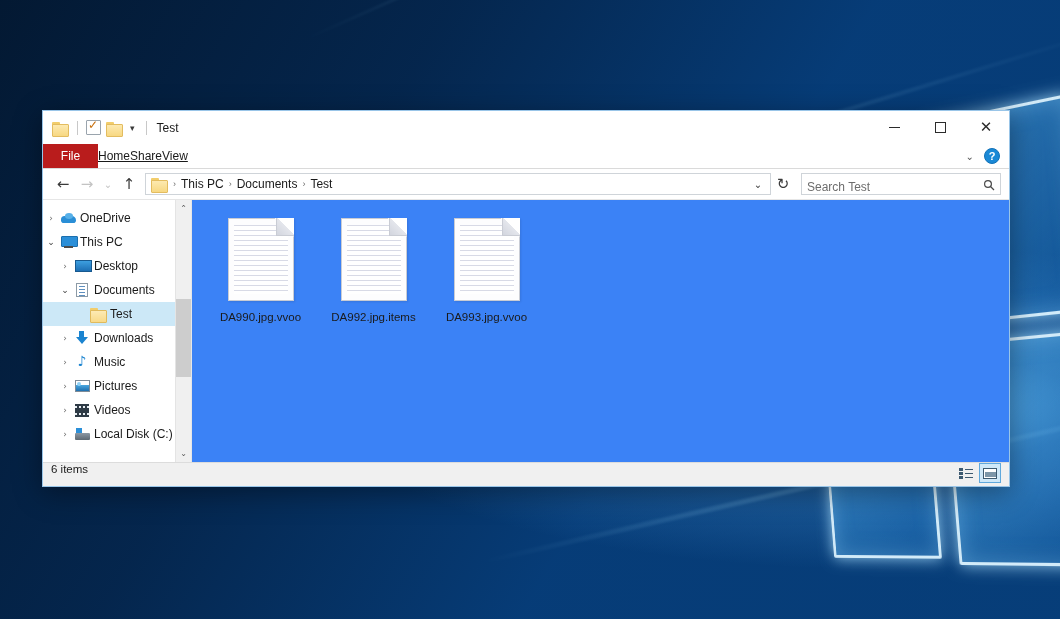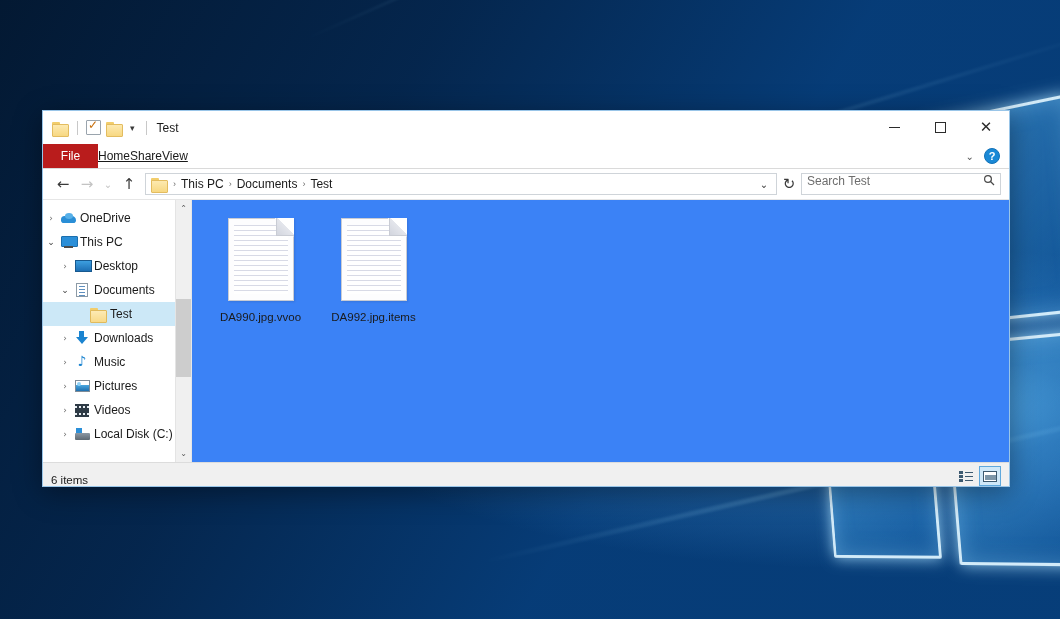--- a/index.html
+++ b/index.html
@@ -151,21 +151,21 @@
     flex: 1; height: 22px; border: 1px solid #cfd4d9; background: #fff;
     display: flex; align-items: center; padding: 0 3px 0 5px; margin-left: 4px;
   }
   .crumb { font-size: 12px; color: #1a1a1a; padding: 0 3px; }
   .crumb-sep { font-size: 9px; color: #6a6a6a; padding: 0 2px; }
   .addr-ico { margin-right: 3px; }
   .addr-right { margin-left: auto; display: flex; align-items: center; }
   .addr-right .navbtn { height: 20px; }
   .searchbox {
     width: 200px; height: 22px; border: 1px solid #cfd4d9; background: #fff;
-    display: flex; align-items: flex-start; padding: 0 5px; 
+    display: flex; align-items: flex-end; padding: 0 5px; margin-left: 6px;
   }
   .search-ph { font-size: 12px; color: #6d6d6d; }
   .search-ico { margin-left: auto; font-size: 12px; color: #4a4a4a; }
 
   
   .body { flex: 1; display: flex; min-height: 0; border-top: 1px solid #e6e6e6; }
 
   
   .sidebar {
     width: 148px; background: #fff; position: relative;
@@ -324,21 +324,21 @@
   }
   .file-name {
     margin-top: 7px; font-size: 11.5px; color: #1a1a1a;
     text-align: center; line-height: 14px; max-width: 110px;
     word-break: break-all;
   }
 
   
   .statusbar {
     height: 24px; background: #f0f0f0; border-top: 1px solid #dcdcdc;
-    display: flex; align-items: flex-end; padding: 0 8px; flex: 0 0 auto;
+    display: flex; align-items: flex-start; padding: 0 8px; flex: 0 0 auto;
     font-size: 11.5px; color: #1a1a1a;
   }
   .status-right { margin-left: auto; display: flex; align-items: center; gap: 2px; }
   .viewbtn {
     width: 22px; height: 20px; display: flex; align-items: center; justify-content: center;
     border: 1px solid transparent;
   }
   .viewbtn.active { border: 1px solid #5fa8dc; background: #cfe8f8; }
 
   .vb-details { width: 14px; height: 11px; position: relative; }
@@ -537,20 +537,30 @@
           <div class="file-item">
             <div class="file-ico-wrap">
               <div class="doc-icon">
                 <div class="lines"></div>
                 <div class="fold-cover"></div>
                 <div class="fold"></div>
               </div>
             </div>
             <div class="file-name">DA992.jpg.items</div>
           </div>
+          <div class="file-item">
+            <div class="file-ico-wrap">
+              <div class="doc-icon">
+                <div class="lines"></div>
+                <div class="fold-cover"></div>
+                <div class="fold"></div>
+              </div>
+            </div>
+            <div class="file-name">DA993.jpg.vvoo</div>
+          </div>
         </div>
     </div>
 
     <div class="statusbar">
       <span>6 items</span>
       <div class="status-right">
         <div class="viewbtn">
           <span class="vb-details"></span>
         </div>
         <div class="viewbtn active">

